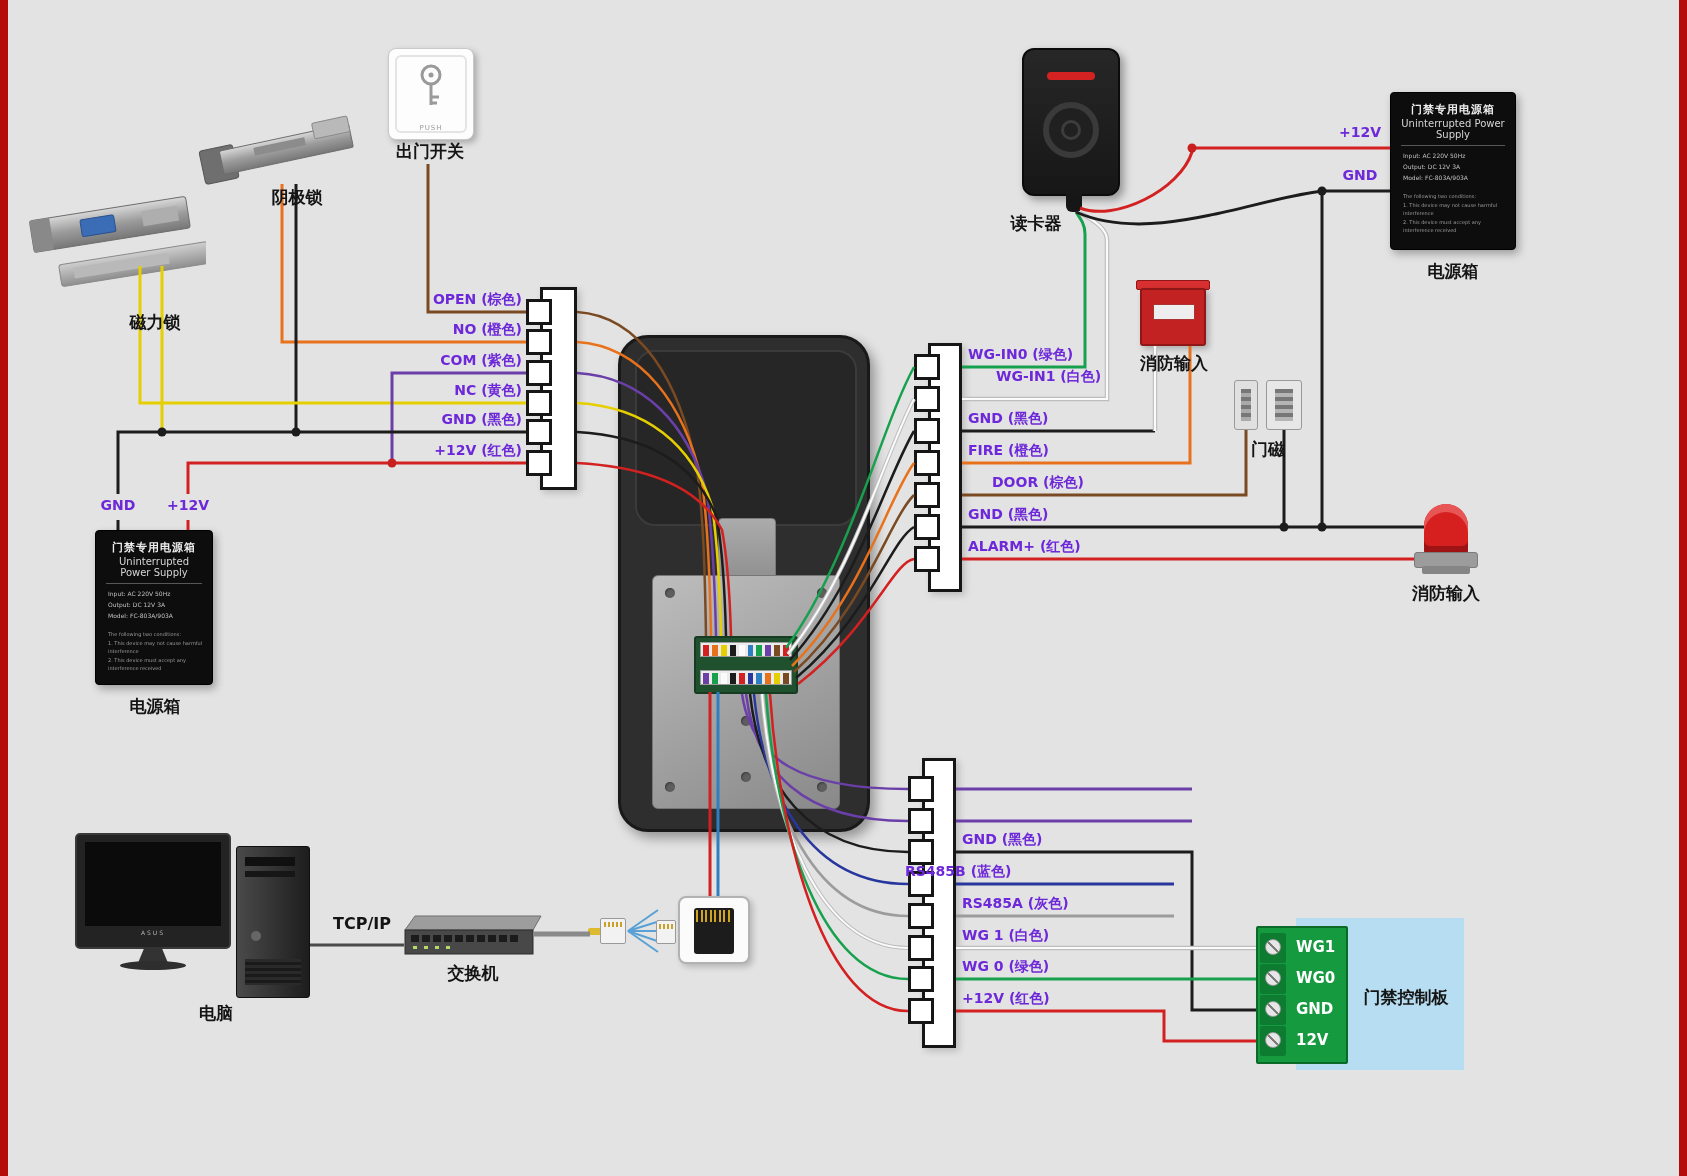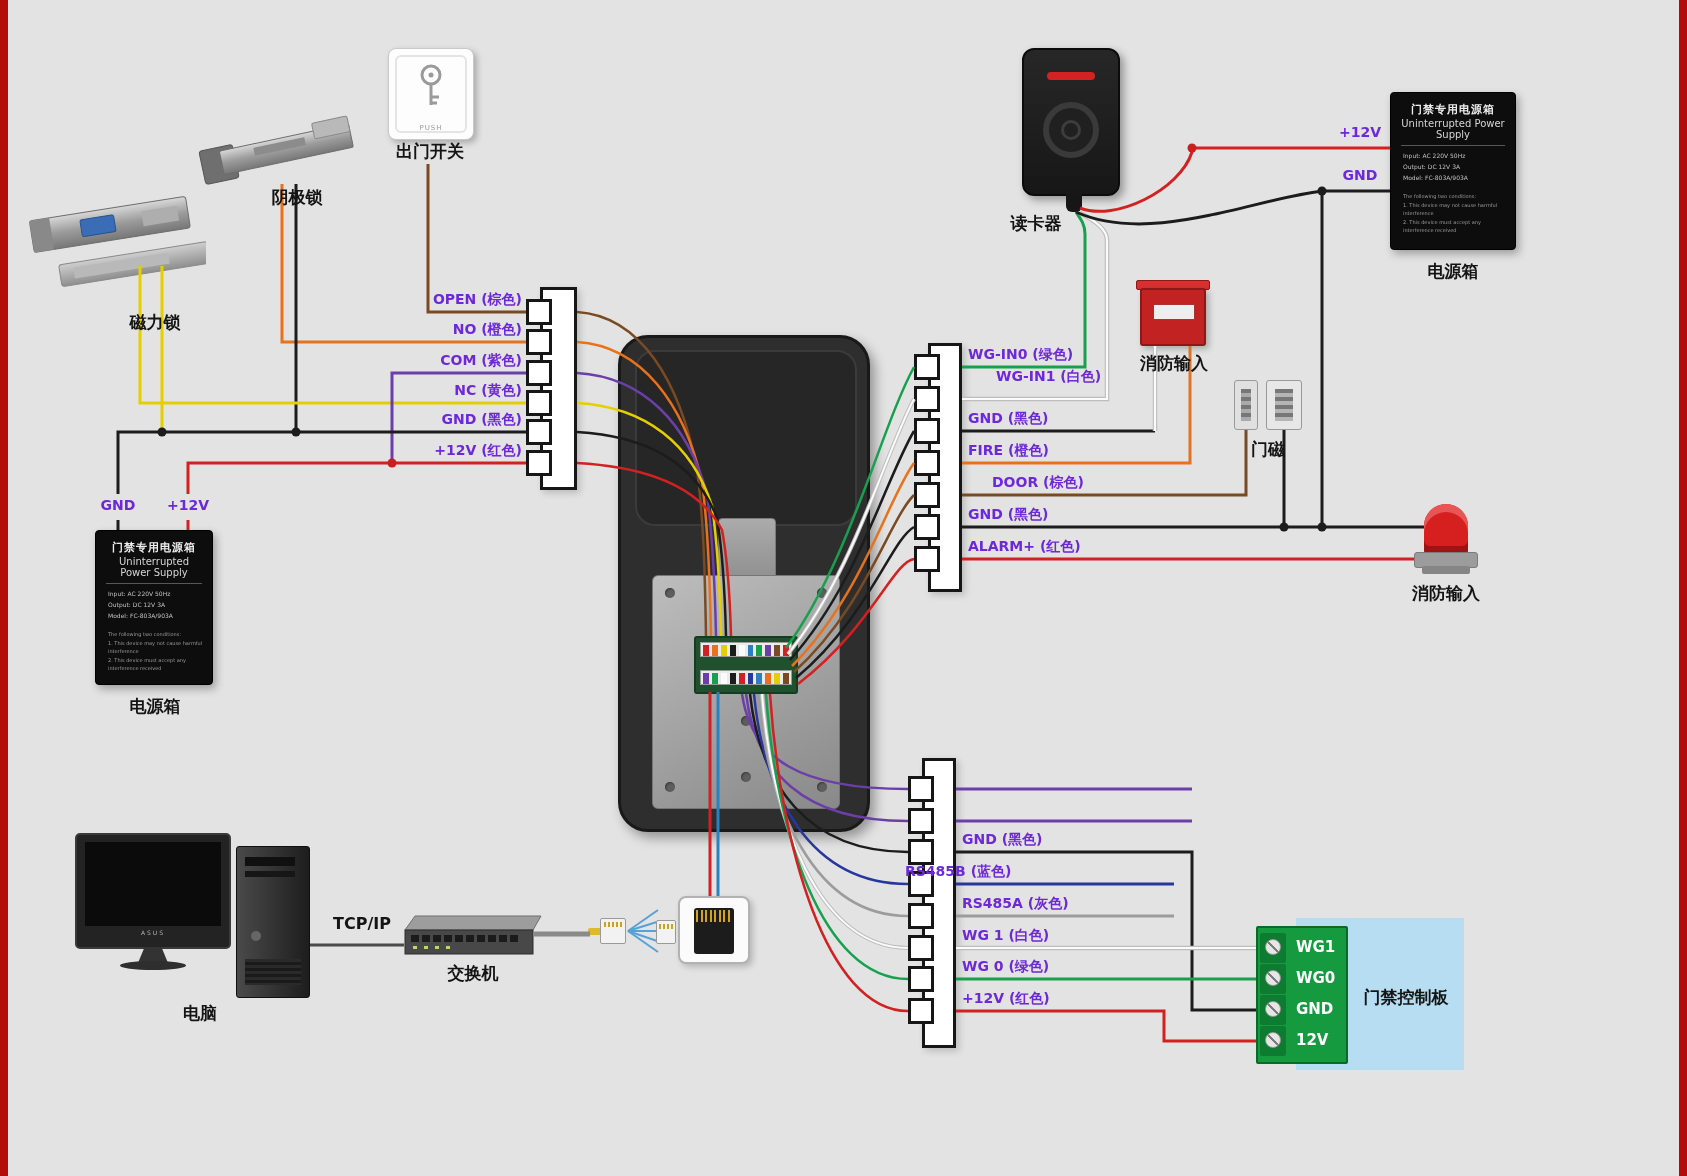--- a/index.html
+++ b/index.html
@@ -228,21 +228,21 @@
     <div class="abs" style="left:0;top:94px;width:152px;text-align:center;font-size:6px;color:#b5b5b5;letter-spacing:2px;">ASUS</div>
   </div>
   <div class="abs" style="left:138px;top:947px;width:30px;height:16px;background:#333;clip-path:polygon(22% 0,78% 0,100% 100%,0 100%);z-index:10;"></div>
   <div class="abs" style="left:120px;top:961px;width:66px;height:9px;background:#2e2e2e;border-radius:50%;z-index:10;"></div>
   <div class="abs" style="left:236px;top:846px;width:74px;height:152px;background:linear-gradient(90deg,#4a4a4a,#1d1d1d);border:1px solid #101010;border-radius:3px;box-sizing:border-box;z-index:10;">
     <div class="abs" style="left:8px;top:10px;width:50px;height:9px;background:#101010;"></div>
     <div class="abs" style="left:8px;top:24px;width:50px;height:6px;background:#161616;"></div>
     <div class="abs" style="left:14px;top:84px;width:10px;height:10px;border-radius:50%;background:#666;"></div>
     <div class="abs" style="left:8px;top:112px;width:56px;height:26px;background:repeating-linear-gradient(#2a2a2a 0 3px,#1a1a1a 3px 6px);"></div>
   </div>
-  <div class="cap" style="left:170px;top:1002px;width:60px;">电脑</div>
+  <div class="cap" style="left:186px;top:1002px;width:60px;">电脑</div>
   <div class="cap" style="left:328px;top:914px;width:68px;font-size:16px;">TCP/IP</div>
 
   <svg class="abs" style="left:403px;top:912px;z-index:10;" width="140" height="48">
     <polygon points="12,4 138,4 130,18 2,18" fill="#9d9d9d" stroke="#6f6f6f"></polygon>
     <rect x="2" y="18" width="128" height="24" fill="#484848" stroke="#2d2d2d"></rect>
     <g fill="#1b1b1b">
       <rect x="8" y="23" width="8" height="7"></rect>
         <rect x="19" y="23" width="8" height="7"></rect>
       <rect x="30" y="23" width="8" height="7"></rect>
         <rect x="41" y="23" width="8" height="7"></rect>

